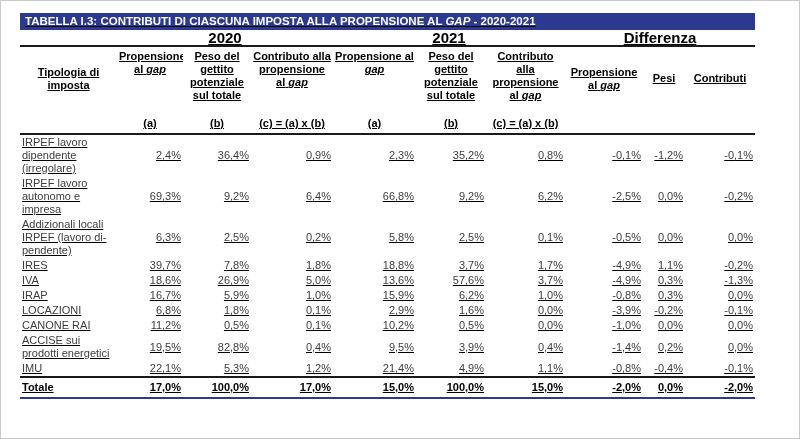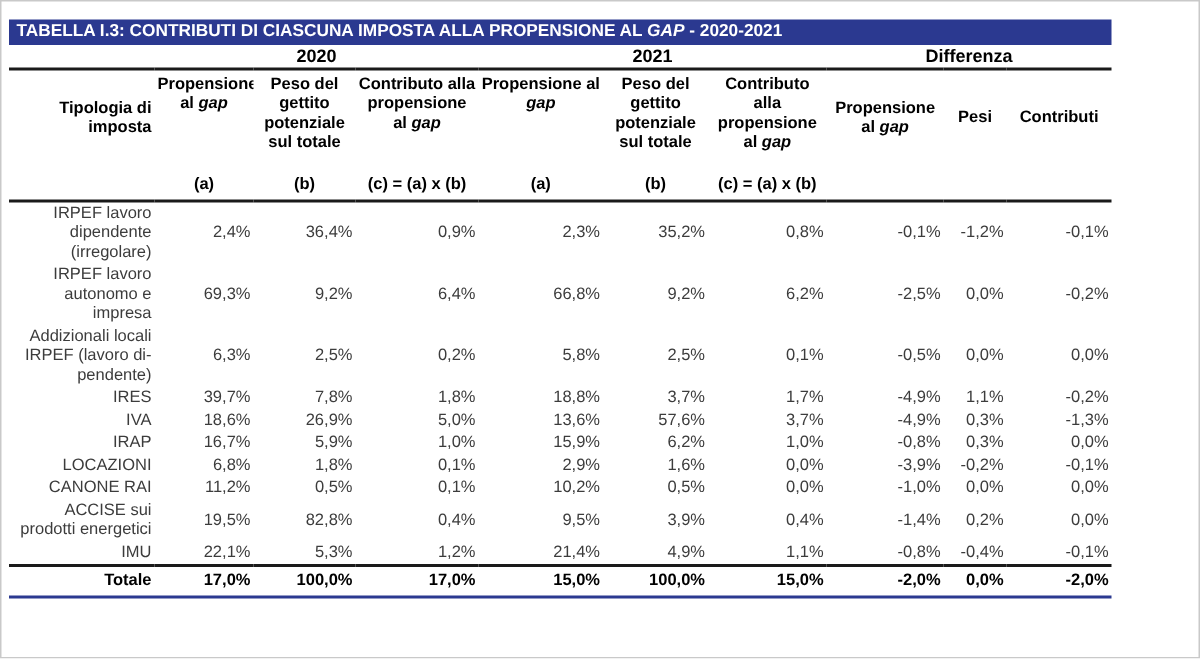--- a/index.html
+++ b/index.html
@@ -2,52 +2,52 @@
 <html><head>
 <meta charset="utf-8">
 <style>
   html,body{margin:0;padding:0;background:#ffffff;}
   .viewport{
     position:relative;width:798px;height:437px;background:#fff;
     border:1px solid #c9c9c9;
     font-family:"Liberation Sans",sans-serif;
     overflow:hidden;
   }
-  .sheet{position:absolute;left:5px;top:12px;width:735px;}
+  .sheet{position:absolute;left:19px;top:12px;width:735px;text-decoration:underline;}
   .title-bar{
     width:735px;height:17px;line-height:17px;
     color:#ffffff;font-size:11.5px;font-weight:bold;
     padding-left:5px;box-sizing:border-box;
     white-space:nowrap;letter-spacing:0px;
   }
   .title-bar i{font-style:italic;}
   table.tbl{
     border-collapse:collapse;table-layout:fixed;width:735px;
     font-size:11px;color:#3c3c3c;
   }
   .tbl td,.tbl th{padding:1px 2px;line-height:13px;vertical-align:middle;overflow:hidden;}
   .year-row td{
-    font-weight:bold;color:#000;text-align:center;font-size:12px;
+    font-weight:bold;color:#000;text-align:center;font-size:15px;
     height:15px;line-height:15px;padding:0;
     border-bottom:2.5px solid #1a1a1a;
   }
   .head-row th{
     font-weight:bold;color:#000;
     vertical-align:top;padding-top:3px;height:60px;
     font-size:11px;line-height:13px;
   }
   .head-row th.v-mid{vertical-align:middle;padding-top:0;}
-  .head-row th.corner{text-align:right;padding-left:2px;margin-left:28px;}
+  .head-row th.corner{text-align:center;padding-left:2px;margin-left:28px;}
   .head-row .gap{font-style:italic;}
   .sub-row td{
     font-weight:bold;color:#000;text-align:center;
     height:18px;vertical-align:bottom;padding-bottom:3px;
     border-bottom:2.5px solid #1a1a1a;
   }
-  .lbl{text-align:right;padding-left:2px;}
+  .lbl{text-align:left;padding-left:2px;}
   .num{text-align:right;padding-right:3px;}
   .total-row td{
     font-weight:bold;color:#000;height:17px;
     border-top:2px solid #1a1a1a;
   }
   .blue-rule{height:0;border-bottom:2px solid #2B3990;width:735px;}
 </style>
 </head>
 <body>
 

